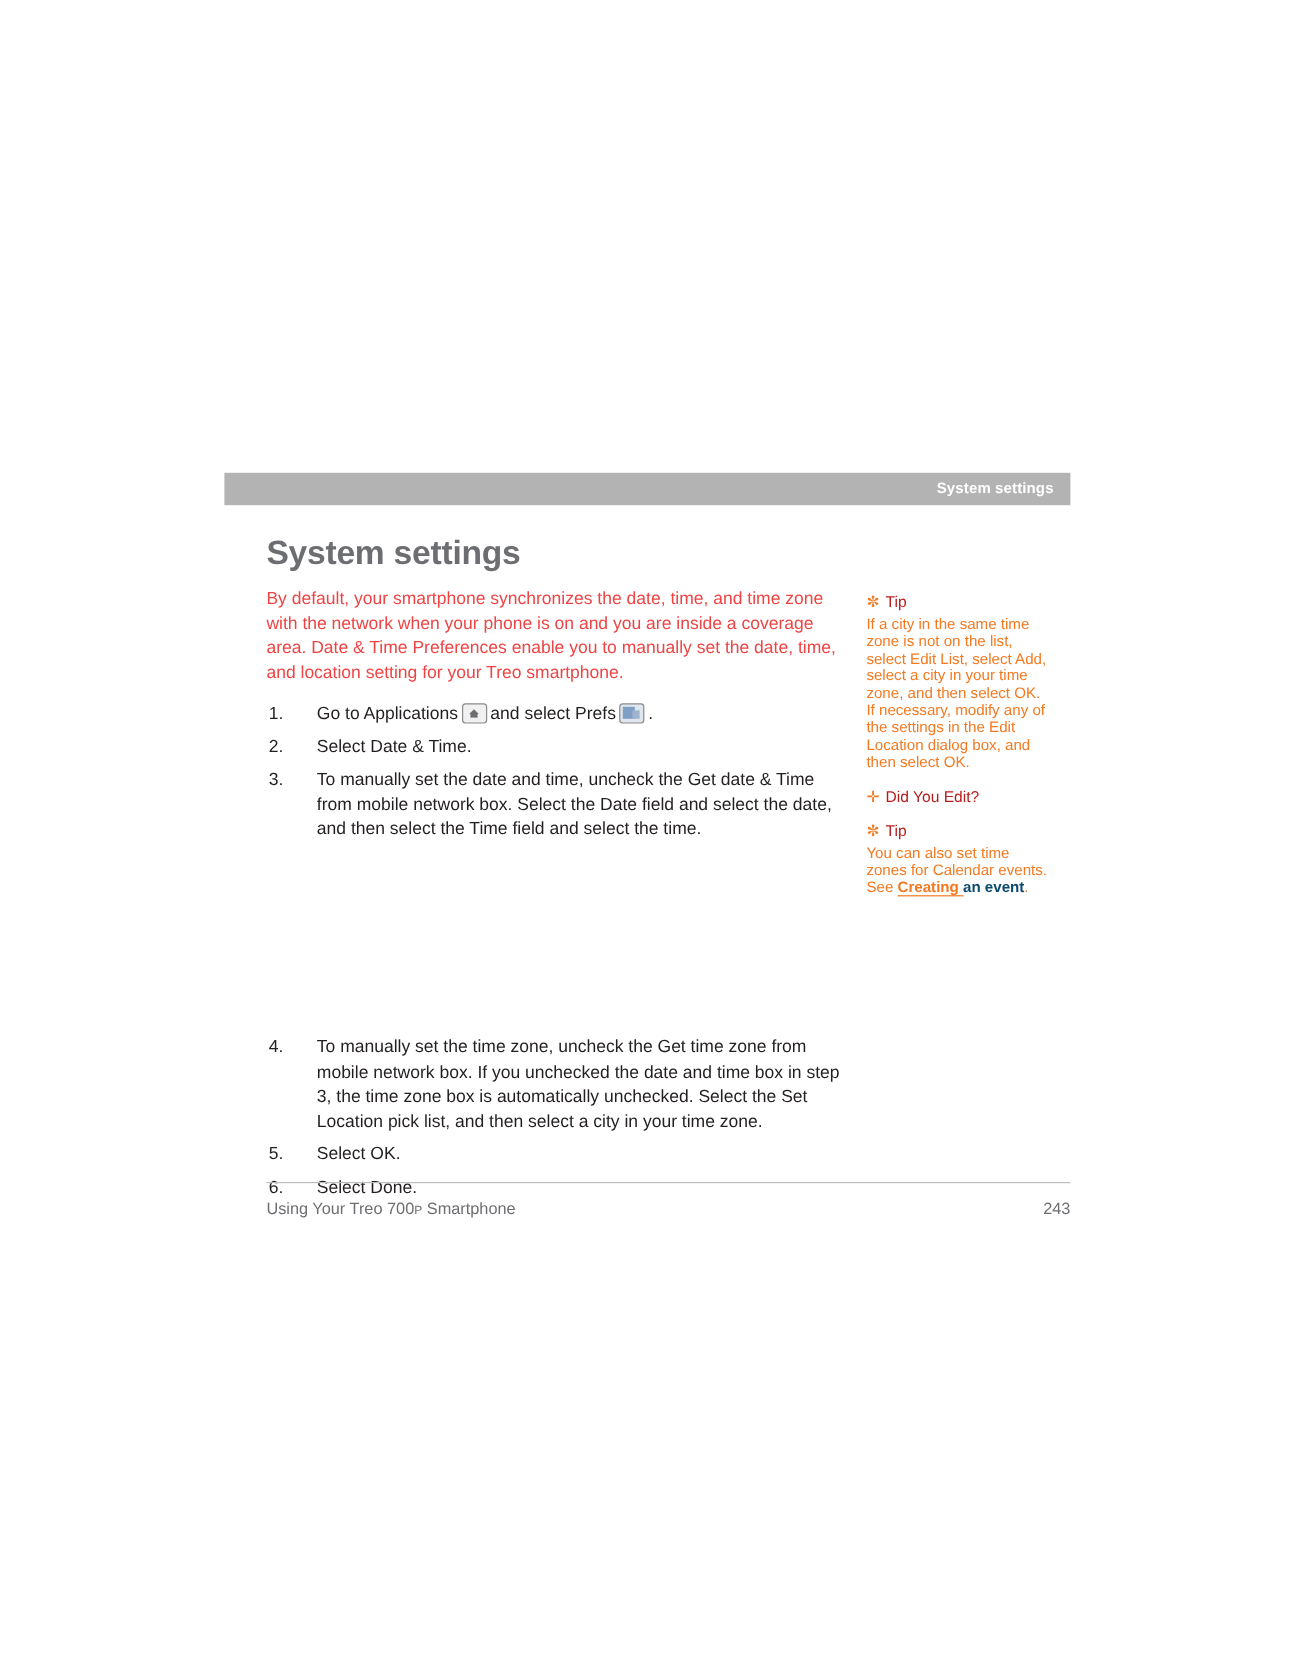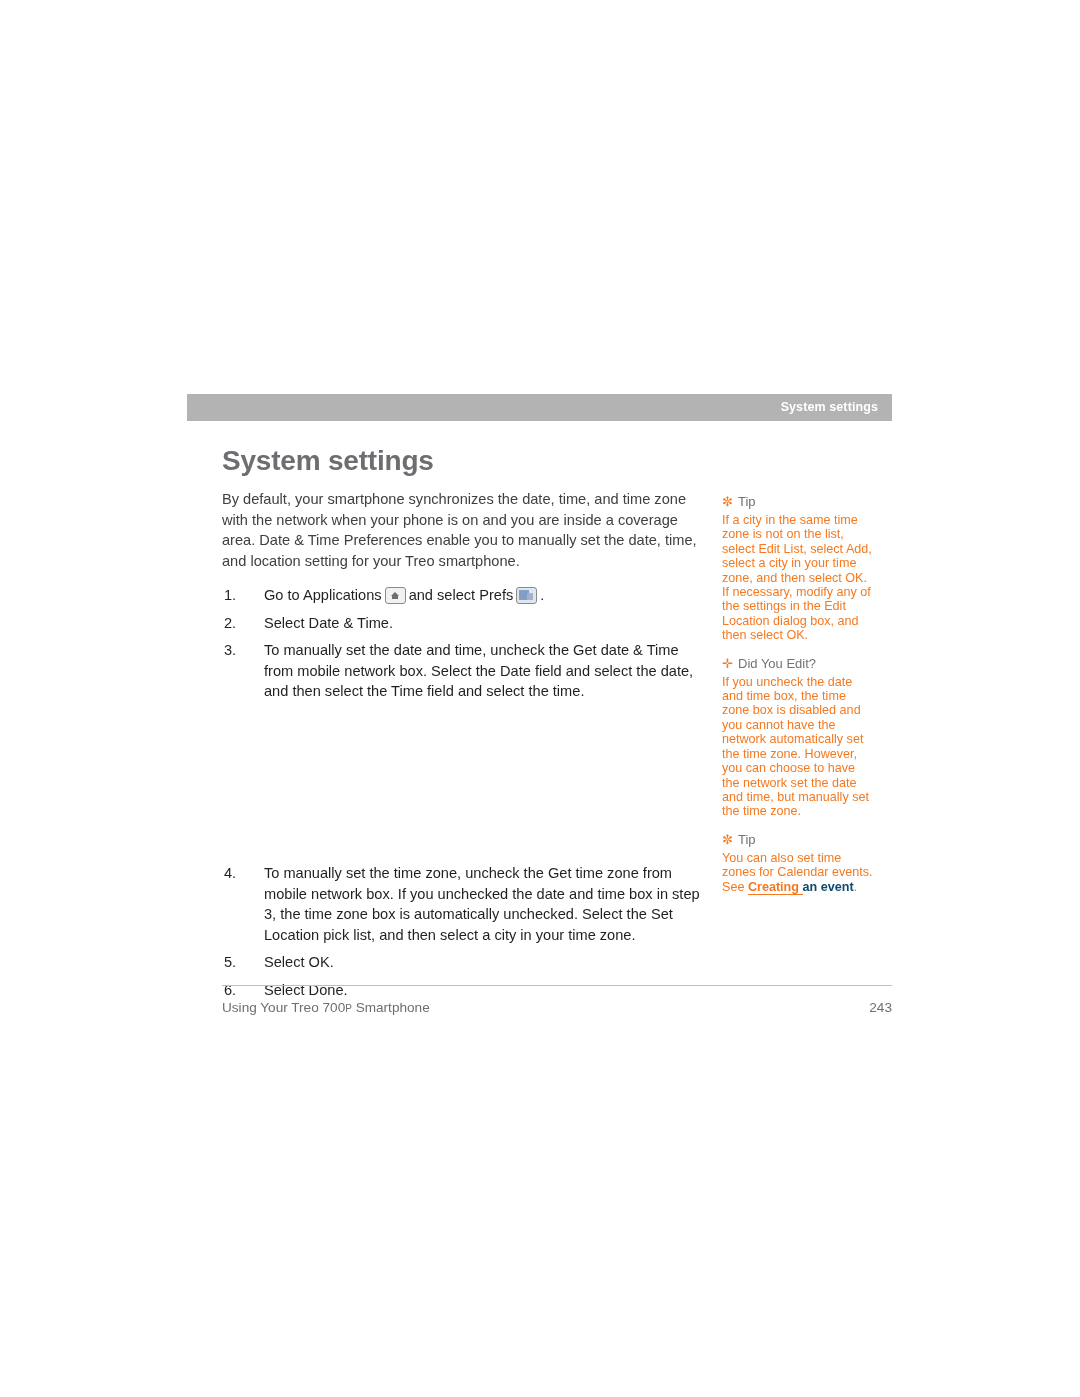--- a/index.html
+++ b/index.html
@@ -63,21 +63,21 @@
     font-size: 18.5px;
     font-weight: bold;
     color: #6d6e71;
     letter-spacing: -0.1px;
   }
 
   p.body-text {
     margin: 12px 0 0 0;
     font-size: 14.6px;
     line-height: 20.5px;
-    color: #404040;
+    color: #ef4444;
   }
 
   ol.steps {
     margin: 14px 0 0 0;
     padding: 0;
     list-style: none;
   }
   ol.steps li {
     position: relative;
     padding-left: 42px;
@@ -164,21 +164,21 @@
     line-height: 16px;
   }
   .side-head .glyph {
     display: inline-block;
     width: 13px;
     color: #f47920;
     font-size: 13px;
     margin-right: 3px;
   }
   .side-head .label {
-    color: #737373;
+    color: #b91c1c;
     font-size: 13px;
   }
   .side-body {
     font-size: 12.6px;
     line-height: 14.4px;
     color: #f47920;
   }
   .side-body .bold-link {
     font-weight: bold;
     color: #f47920;
@@ -271,21 +271,20 @@
       <div class="side-head">
         <span class="glyph">✼</span><span class="label">Tip</span>
       </div>
       <div class="side-body">If a city in the same time zone is not on the list, select Edit List, select Add, select a city in your time zone, and then select OK. If necessary, modify any of the settings in the Edit Location dialog box, and then select OK.</div>
     </div>
 
     <div class="side-block">
       <div class="side-head">
         <span class="glyph">✛</span><span class="label">Did You Edit?</span>
       </div>
-      <div class="side-body">If you uncheck the date and time box, the time zone box is disabled and you cannot have the network automatically set the time zone. However, you can choose to have the network set the date and time, but manually set the time zone.</div>
     </div>
 
     <div class="side-block">
       <div class="side-head">
         <span class="glyph">✼</span><span class="label">Tip</span>
       </div>
       <div class="side-body"><span>You can also set time zones for Calendar events. See </span><span class="bold-link">Creating </span><span class="bold-link2">an event</span><span>.</span></div>
     </div>
 
   </div>

